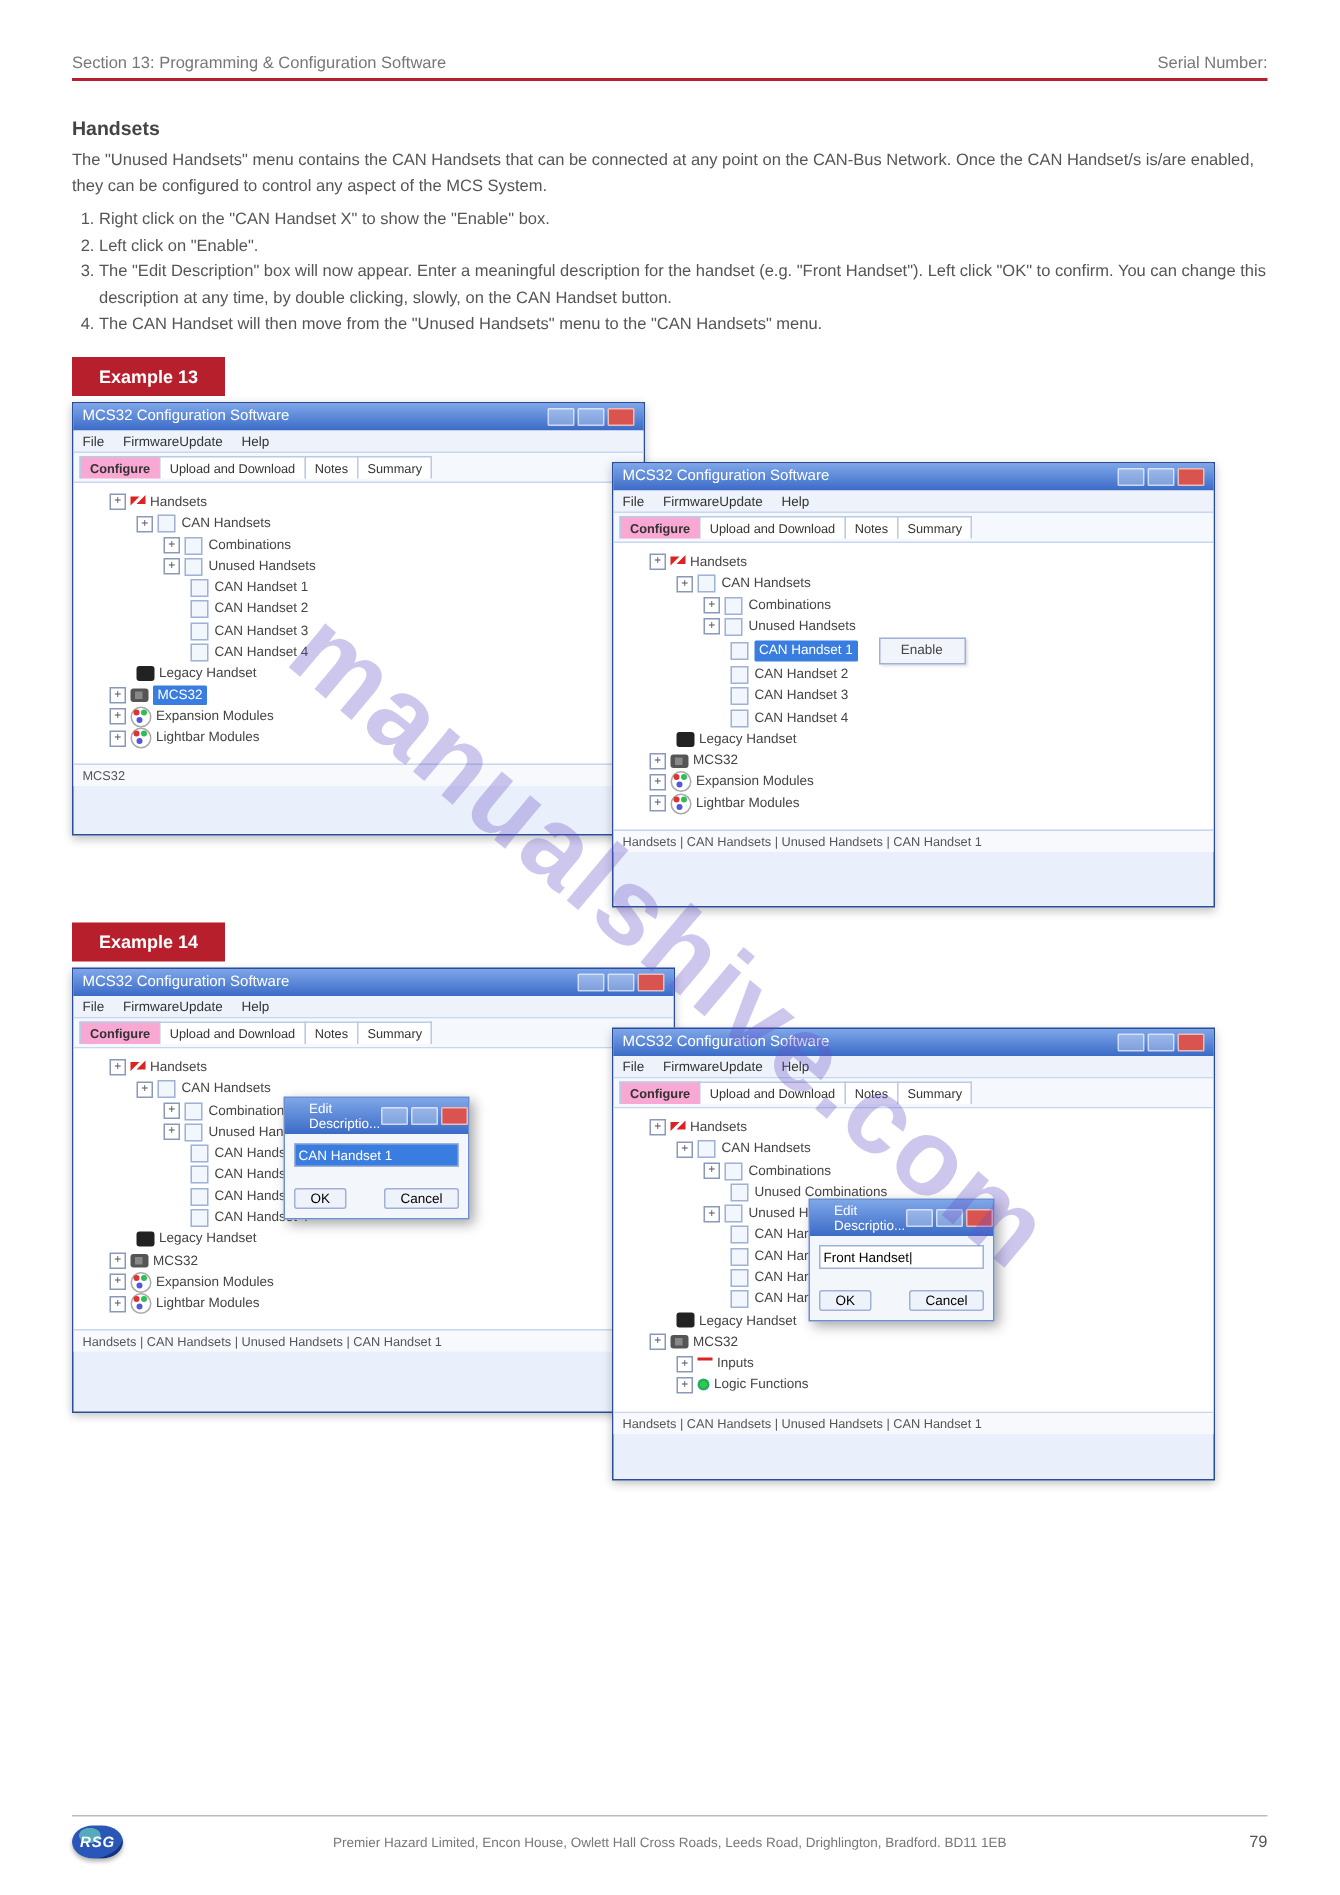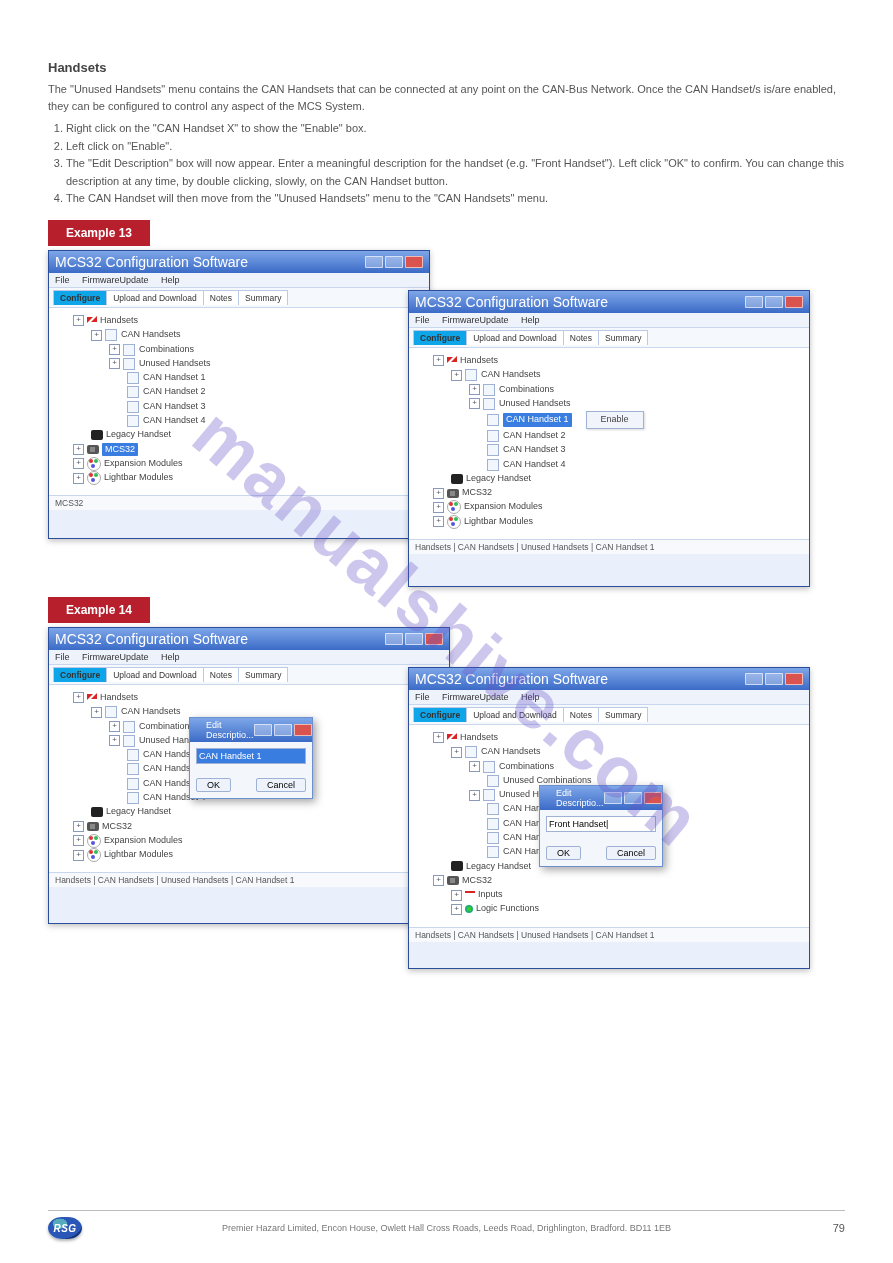--- a/index.html
+++ b/index.html
@@ -5,26 +5,26 @@
 html,body{margin:0;padding:0;background:#fff;font-family:Arial,Helvetica,sans-serif;color:#333}
 .page{width:893px;min-height:1263px;margin:0 auto;position:relative;box-sizing:border-box;padding:36px 48px 20px 48px}
 .header{border-bottom:2px solid #b81f2d;padding-bottom:4px;display:flex;justify-content:space-between;font-size:11px;color:#777;margin-bottom:8px}
 .section-title{font-size:13px;font-weight:bold;color:#444;margin:24px 0 6px}
 .body-text{font-size:11px;color:#555;line-height:1.5;margin:6px 0}
 .numlist{font-size:11px;color:#555;line-height:1.6;padding-left:18px;margin:0}
 .example-label{display:inline-block;background:#b81f2d;color:#fff;font-size:12px;font-weight:bold;padding:6px 18px;margin:12px 0 4px}
 .shot-row{position:relative;min-height:335px}
 .shot-row2{position:relative;min-height:360px}
 .shot{position:absolute;background:#eaf0fb;border:1px solid #2a4d9c;box-shadow:0 2px 6px rgba(0,0,0,.25);font-size:9px;color:#333}
-.shot .titlebar{background:linear-gradient(#7ea6e8,#3b6bc7);color:#fff;padding:3px 6px;font-size:14px;display:flex;justify-content:space-between;align-items:center}
+.shot .titlebar{background:linear-gradient(#7ea6e8,#3b6bc7);color:#fff;padding:3px 6px;font-size:10px;display:flex;justify-content:space-between;align-items:center}
 .shot .menubar{background:#eef3fb;padding:2px 6px;font-size:9px;border-bottom:1px solid #c8d6ee}
 .shot .menubar span{margin-right:10px}
 .shot .tabs{background:#f5f8fd;padding:2px 4px;border-bottom:1px solid #c8d6ee;display:flex;gap:0}
 .shot .tabs .tab{border:1px solid #b9c9e6;border-bottom:none;padding:2px 6px;font-size:8.5px;background:#fff;margin-right:-1px}
-.shot .tabs .tab.on{background:#0ea5e9;font-weight:bold}
+.shot .tabs .tab.on{background:#f9a8d4;font-weight:bold}
 .shot .panel{background:#fff;padding:6px 8px 10px 8px}
 .tree{font-size:9px;line-height:1.55;color:#444}
 .tree .ind1{padding-left:16px}
 .tree .ind2{padding-left:34px}
 .tree .ind3{padding-left:52px}
 .tree .ind4{padding-left:70px}
 .tree .sq{display:inline-block;width:10px;height:10px;border:1px solid #9fb1d4;background:#f2f6fd;margin-right:4px;vertical-align:middle}
 .tree .pm{display:inline-block;width:9px;height:9px;border:1px solid #8a99b8;font-size:8px;line-height:8px;text-align:center;margin-right:3px;color:#556;vertical-align:middle;background:#fff}
 .tree .node{display:inline-block;vertical-align:middle}
 .tree .sel{background:#3a7de0;color:#fff;padding:0 3px;border-radius:1px}
@@ -54,20 +54,24 @@
 .footer{position:absolute;bottom:24px;left:48px;right:48px;border-top:1px solid #bbb;padding-top:6px;display:flex;align-items:center;justify-content:space-between;gap:20px;font-size:9px;color:#777}
 .footer .logo{width:34px;height:22px;border-radius:50%/60%;background:radial-gradient(ellipse at 35% 30%,#5ab 0 22%,#2a56b8 24% 70%,#12347a 72% 100%);position:relative;display:flex;align-items:center;justify-content:center;box-shadow:0 2px 3px rgba(0,0,0,.3)}
 .footer .logo span{color:#fff;font-size:10px;font-weight:bold;font-style:italic;letter-spacing:.5px}
 .footer .ftext{flex:1;text-align:center;line-height:1.35}
 .footer .pg{width:34px;text-align:right;font-size:11px;color:#555}
 </style>
 </head>
 <body>
 
 <div class="page">
+  <div class="header">
+    <span>Section 13: Programming &amp; Configuration Software</span>
+    <span>Serial Number:</span>
+  </div>
 
   <div class="section-title">Handsets</div>
   <p class="body-text">The "Unused Handsets" menu contains the CAN Handsets that can be connected at any point on the CAN-Bus Network. Once the CAN Handset/s is/are enabled, they can be configured to control any aspect of the MCS System.</p>
   <ol class="numlist">
     <li>Right click on the "CAN Handset X" to show the "Enable" box.</li>
     <li>Left click on "Enable".</li>
     <li>The "Edit Description" box will now appear. Enter a meaningful description for the handset (e.g. "Front Handset"). Left click "OK" to confirm. You can change this description at any time, by double clicking, slowly, on the CAN Handset button.</li>
     <li>The CAN Handset will then move from the "Unused Handsets" menu to the "CAN Handsets" menu.</li>
   </ol>
 

